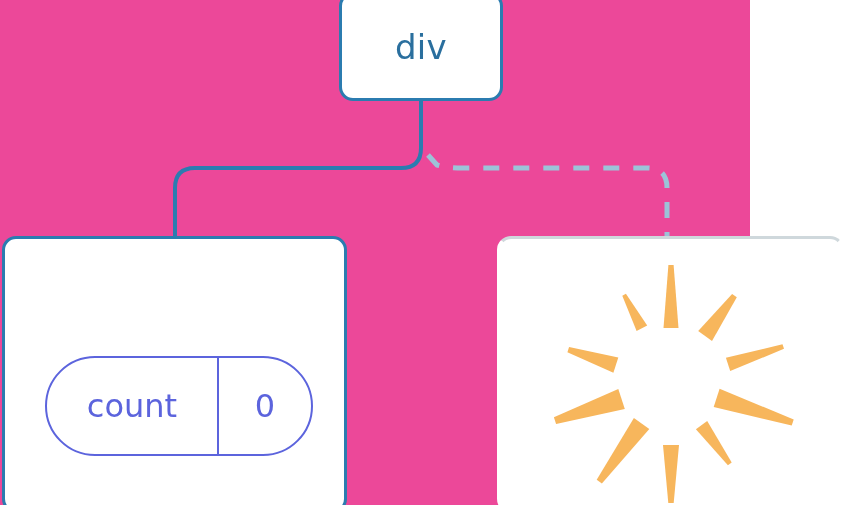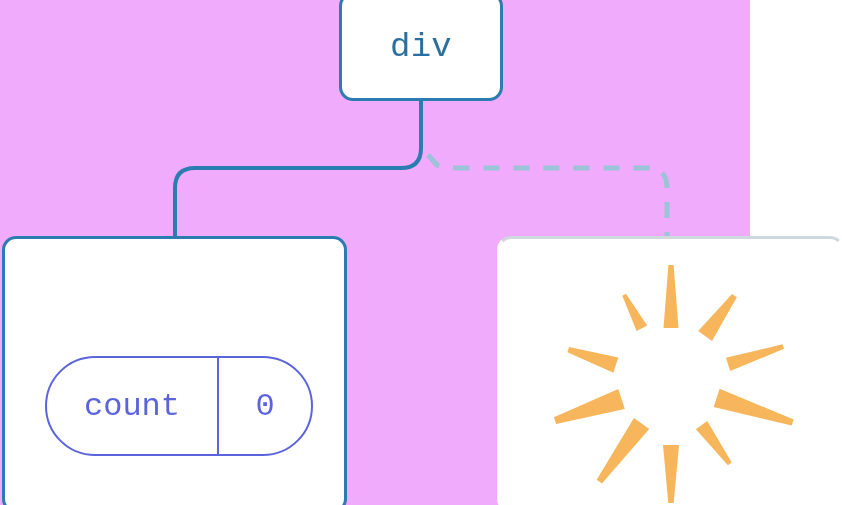--- a/index.html
+++ b/index.html
@@ -10,22 +10,21 @@
   body {
     width: 842px;
     height: 505px;
     overflow: hidden;
     font-family: "DejaVu Sans", "Liberation Sans", sans-serif;
   }
   #stage {
     position: relative;
     width: 750px;
     height: 505px;
-    background: #f0abfc;
-    font-family: Liberation Mono, monospace;
+    background: #ec4899;
   }
   #connectors {
     position: absolute;
     left: 0;
     top: 0;
     width: 842px;
     height: 505px;
     pointer-events: none;
   }
 

